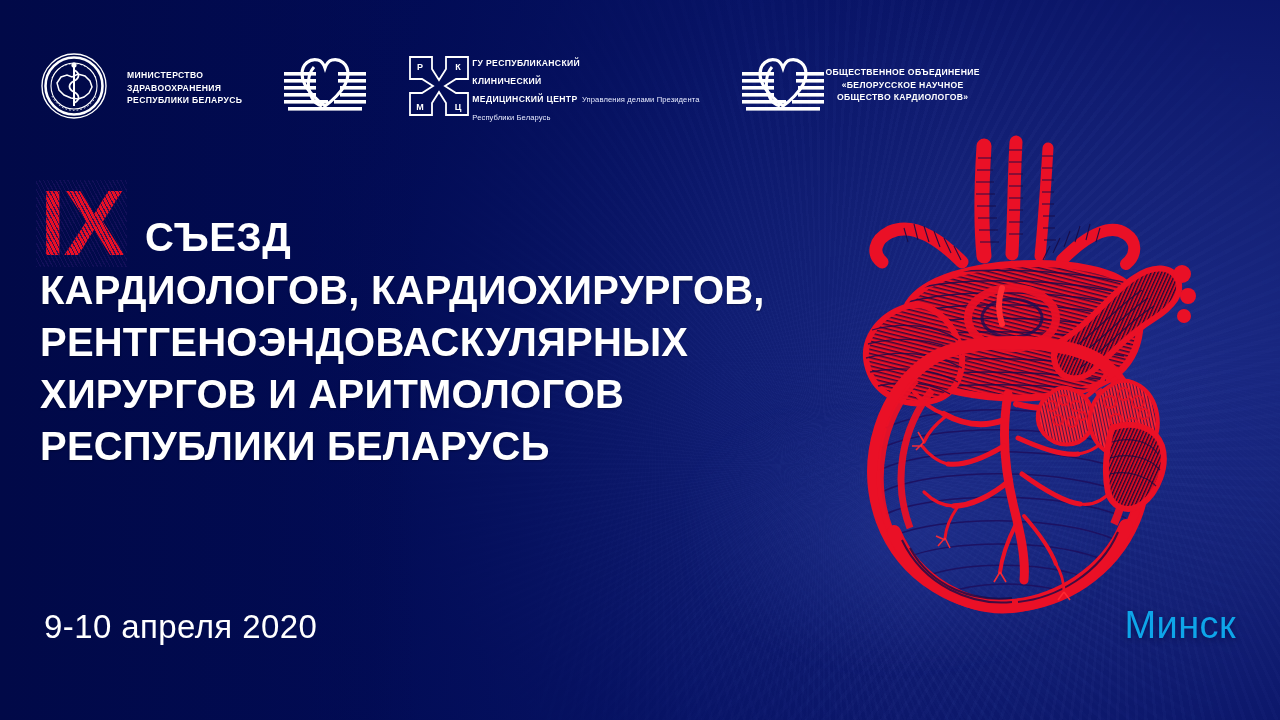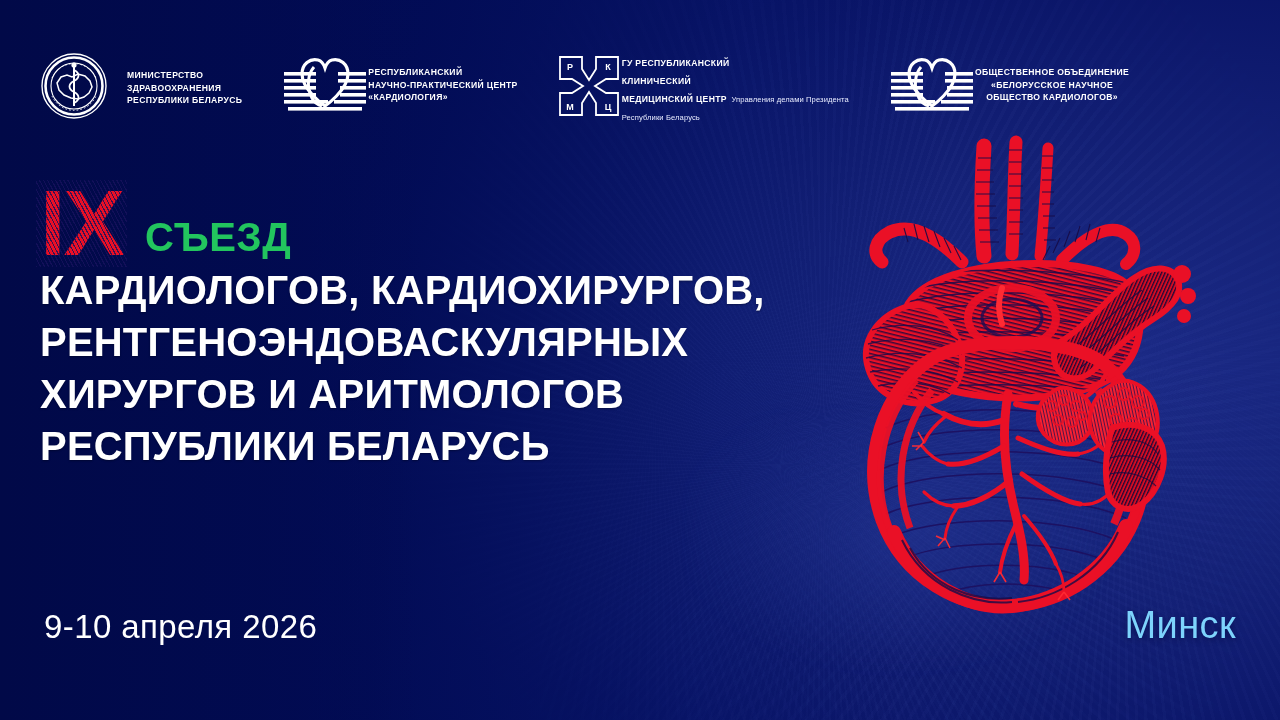--- a/index.html
+++ b/index.html
@@ -144,34 +144,34 @@
     color:#ffffff;
     font-weight:bold;
     font-size:40px;
     line-height:1.30;
     letter-spacing:.2px;
     text-transform:uppercase;
     white-space:pre-line;
     text-shadow:0 1px 2px rgba(0,0,10,.35);
   }
   .word-sezd{
-    color:#22c55e;font-weight:bold;font-size:40px;letter-spacing:.6px;
+    color:#ffffff;font-weight:bold;font-size:40px;letter-spacing:.6px;
     position:relative;top:-4px;
   }
 
   
   .date{
     position:absolute;left:44px;top:608px;
     color:#ffffff;
     font-size:33px;
     letter-spacing:.4px;
   }
   .city{
     position:absolute;right:44px;top:604px;
-    color:#7dd3fc;
+    color:#0ea5e9;
     font-size:38px;
     letter-spacing:.4px;
     text-shadow:0 2px 6px rgba(0,4,50,.5);
   }
 
   
   .heart-art{
     position:absolute;
     left:812px;top:128px;
     width:400px;height:480px;
@@ -430,23 +430,20 @@
             <rect x="56" y="27" width="28" height="3.6"></rect>
             <rect x="58" y="34" width="26" height="3.6"></rect>
             <rect x="58" y="41" width="26" height="3.6"></rect>
             <rect x="52" y="48" width="32" height="3.6"></rect>
           </g>
           <path d="M43 54 C43 54 20 38 20 22 C20 12 28 6 36 8 C40 9 42 13 43 16
                    C44 13 46 9 50 8 C58 6 66 12 66 22 C66 38 43 54 43 54 Z" fill="none" stroke="#ffffff" stroke-width="3.2"></path>
           <path d="M32 15 C26 22 24 34 30 46 C32 50 36 53 40 54" fill="none" stroke="#ffffff" stroke-width="3"></path>
         </svg>
       </span>
-      <span class="logo-text">РЕСПУБЛИКАНСКИЙ
-НАУЧНО-ПРАКТИЧЕСКИЙ ЦЕНТР
-«КАРДИОЛОГИЯ»</span>
     </div>
 
     <div class="logo-block" id="logo-3">
       <span class="logo-mark">
         <svg width="66" height="66" viewBox="0 0 66 66" xmlns="http://www.w3.org/2000/svg">
           <g fill="none" stroke="#ffffff" stroke-width="1.8">
             <path d="M4 4 H26 V16 L33 27 L40 16 V4 H62 V26 L50 26 L39 33 L50 40 L62 40 V62 H40 V50 L33 39 L26 50 V62 H4 V40 H16 L27 33 L16 26 H4 Z"></path>
           </g>
           <g fill="#ffffff" font-family="Liberation Sans, sans-serif" font-size="9" font-weight="bold" text-anchor="middle">
             <text x="14" y="17">Р</text>
@@ -499,16 +496,16 @@
         <span class="hatch"></span>
       </span>
       <span class="word-sezd">СЪЕЗД</span>
     </div>
     <div class="title-main">КАРДИОЛОГОВ, КАРДИОХИРУРГОВ,
 РЕНТГЕНОЭНДОВАСКУЛЯРНЫХ
 ХИРУРГОВ И АРИТМОЛОГОВ
 РЕСПУБЛИКИ БЕЛАРУСЬ</div>
   </div>
 
-  <div class="date">9-10 апреля 2026</div>
+  <div class="date">9-10 апреля 2020</div>
   <div class="city">Минск</div>
 
 </div>
 
 </body></html>

